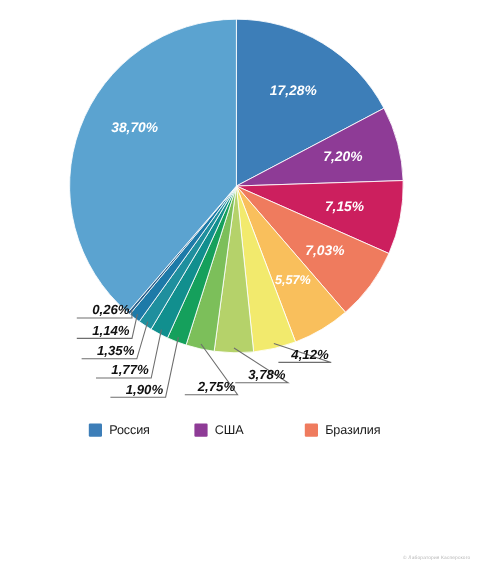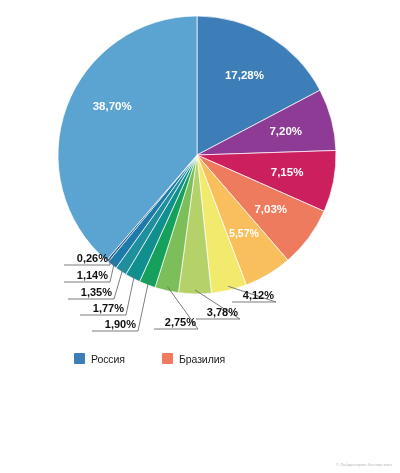--- a/index.html
+++ b/index.html
@@ -18,20 +18,21 @@
     overflow: hidden;
   }
 
   
   #chart-area {
     position: absolute;
     left: 0;
     top: 0;
     width: 360px;
     height: 345px;
+    font-style: italic;
   }
   #pie-svg {
     position: absolute;
     left: 0;
     top: 0;
   }
 
   .slice-value-inside {
     font-weight: bold;
     fill: #ffffff;
@@ -148,20 +149,24 @@
         </g>
     </svg>
   </div>
 
   <div id="legend">
       <div class="legend-item">
         <span class="legend-swatch" style="background: rgb(61, 126, 184);"></span>
         <span class="legend-label">Россия</span>
       </div>
       <div class="legend-item">
+        <span class="legend-swatch" style="background: rgb(142, 59, 150);"></span>
+        <span class="legend-label">США</span>
+      </div>
+      <div class="legend-item">
         <span class="legend-swatch" style="background: rgb(239, 123, 94);"></span>
         <span class="legend-label">Бразилия</span>
       </div>
       <div class="legend-item"></div>
     </div>
 
   <div id="copyright">© Лаборатория Касперского</div>
 
 </div>
 

